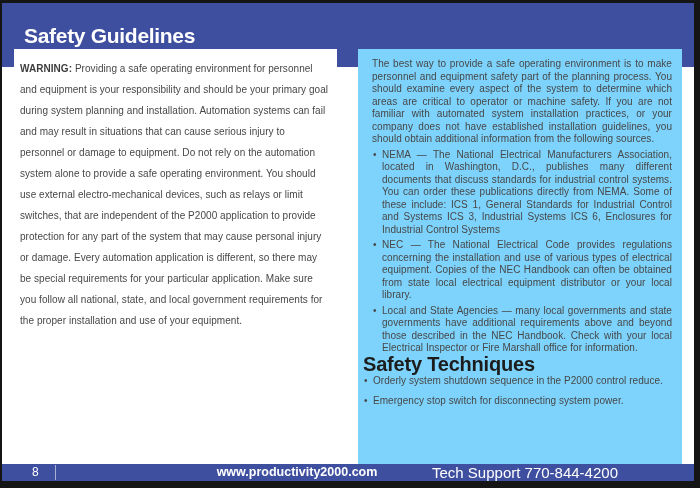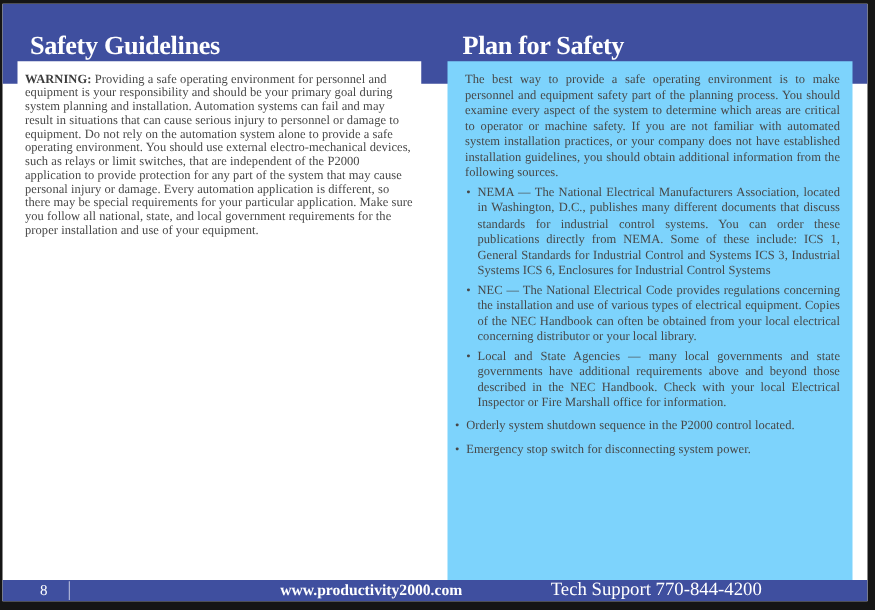--- a/index.html
+++ b/index.html
@@ -10,21 +10,20 @@
     background: #151515;               
     font-family: "Liberation Sans", "DejaVu Sans", sans-serif;
     overflow: hidden;
   }
   .paper {
     position: absolute;
     left: 2px; top: 3px;
     width: 692px; height: 478px;
     background: #ffffff;
     overflow: hidden;
-    font-family: Liberation Serif, serif;
   }
   
   .band {
     position: absolute;
     left: 0; top: 0; width: 100%; height: 64px;
     background: #3f4f9f;
   }
   .band-heading {
     position: absolute;
     top: 21px;
@@ -38,21 +37,21 @@
   .heading-right { left: 368px; }
 
   
   .box-left {
     position: absolute;
     left: 12px; top: 46px;
     width: 323px; height: 174px;
     background: #ffffff;
     padding: 9px 6px 0 6px;
     font-size: 10px;
-    line-height: 11px;
+    line-height: 21px;
     letter-spacing: 0.05px;
     color: #474747;
     text-align: left;
   }
   .warn-label { font-weight: bold; color: #3d3d3d; }
 
   .col-right {
     position: absolute;
     left: 356px; top: 46px;
     width: 324px; height: 415px;
@@ -117,52 +116,52 @@
 </head>
 <body>
 
 <div class="screen">
   <div class="paper">
 
     <div class="band"></div>
 
     <h1 class="band-heading heading-left">Safety Guidelines</h1>
 
-    <h1 class="band-heading heading-right">Plan for Safety</h1>
 
     <div class="box-left">
       <p><span class="warn-label">WARNING:</span><span> Providing a safe operating environment for personnel and equipment is your responsibility and should be your primary goal during system planning and installation. Automation systems can fail and may result in situations that can cause serious injury to personnel or damage to equipment. Do not rely on the automation system alone to provide a safe operating environment. You should use external electro-mechanical devices, such as relays or limit switches, that are independent of the P2000 application to provide protection for any part of the system that may cause personal injury or damage. Every automation application is different, so there may be special requirements for your particular application. Make sure you follow all national, state, and local government requirements for the proper installation and use of your equipment.</span></p>
     </div>
 
     <div class="col-right">
 
       <p class="justified">The best way to provide a safe operating environment is to make personnel and equipment safety part of the planning process. You should examine every aspect of the system to determine which areas are critical to operator or machine safety. If you are not familiar with automated system installation practices, or your company does not have established installation guidelines, you should obtain additional information from the following sources.</p>
 
       <ul class="bullet-list">
         <li>
           <span class="dot">•</span>
           <span class="li-text">NEMA — The National Electrical Manufacturers Association, located in Washington, D.C., publishes many different documents that discuss standards for industrial control systems. You can order these publications directly from NEMA. Some of these include: ICS 1, General Standards for Industrial Control and Systems ICS 3, Industrial Systems ICS 6, Enclosures for Industrial Control Systems</span>
         </li>
         <li>
           <span class="dot">•</span>
-          <span class="li-text">NEC — The National Electrical Code provides regulations concerning the installation and use of various types of electrical equipment. Copies of the NEC Handbook can often be obtained from your local electrical concerning distributor or your local library.</span>
+          <span class="li-text">NEC — The National Electrical Code provides regulations concerning the installation and use of various types of electrical equipment. Copies of the NEC Handbook can often be obtained from state local electrical equipment distributor or your local library.</span>
         </li>
         <li>
           <span class="dot">•</span>
           <span class="li-text">Local and State Agencies — many local governments and state governments have additional requirements above and beyond those described in the NEC Handbook. Check with your local Electrical Inspector or Fire Marshall office for information.</span>
         </li>
       </ul>
 
       <div class="tech-section">
+        <h2 class="tech-heading">Safety Techniques</h2>
 
 
         <ul class="bullet-list">
           <li>
             <span class="dot">•</span>
-            <span class="li-text">Orderly system shutdown sequence in the P2000 control located.</span>
+            <span class="li-text">Orderly system shutdown sequence in the P2000 control reduce.</span>
           </li>
           <li>
             <span class="dot">•</span>
             <span class="li-text">Emergency stop switch for disconnecting system power.</span>
           </li>
         </ul>
       </div>
 
     </div>
 

